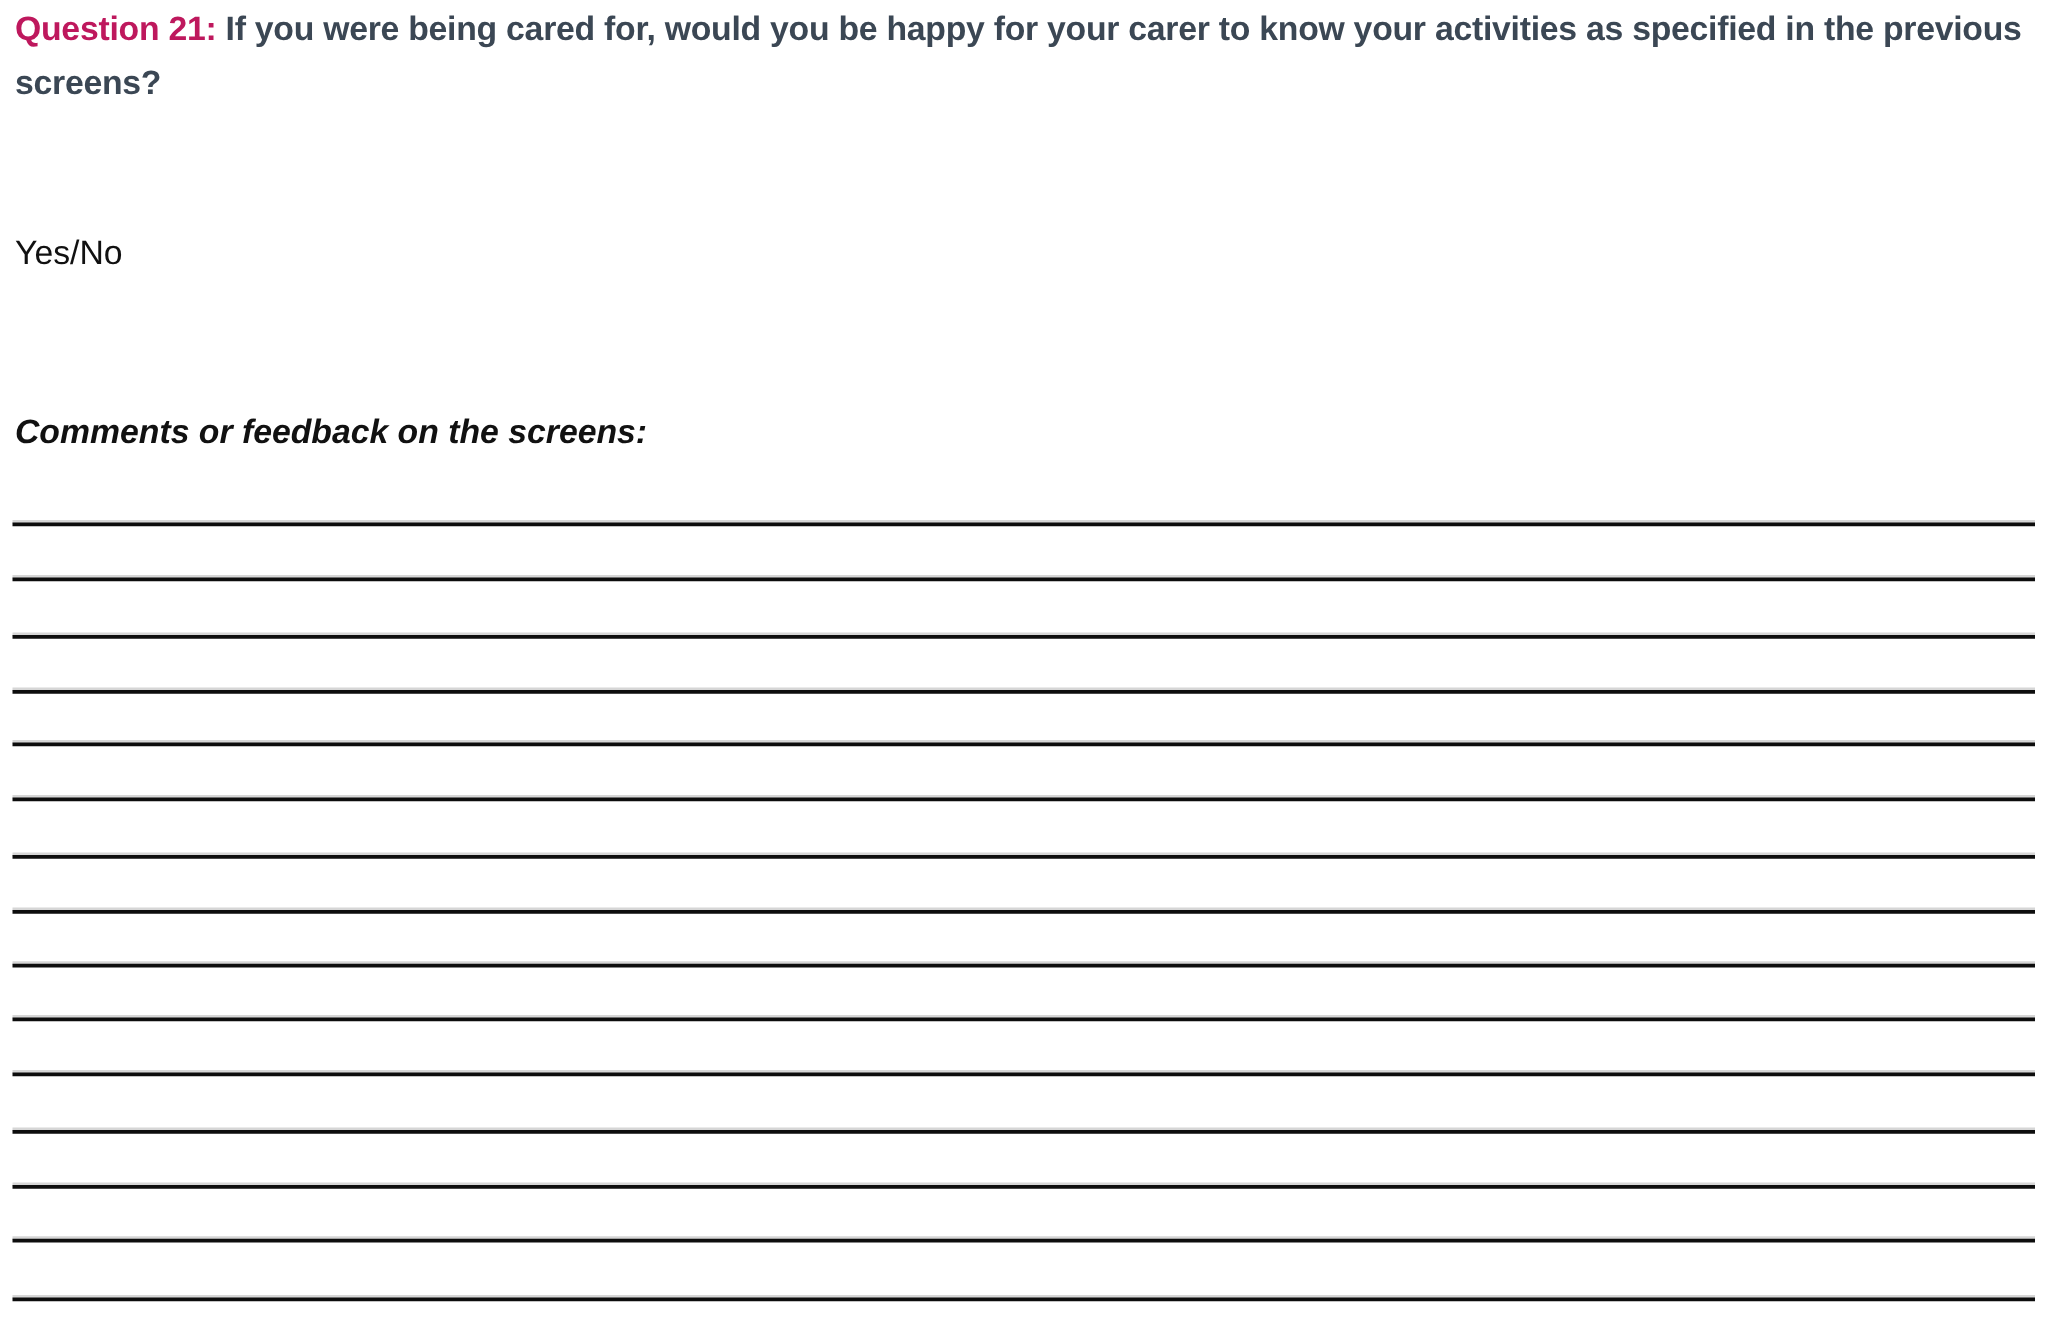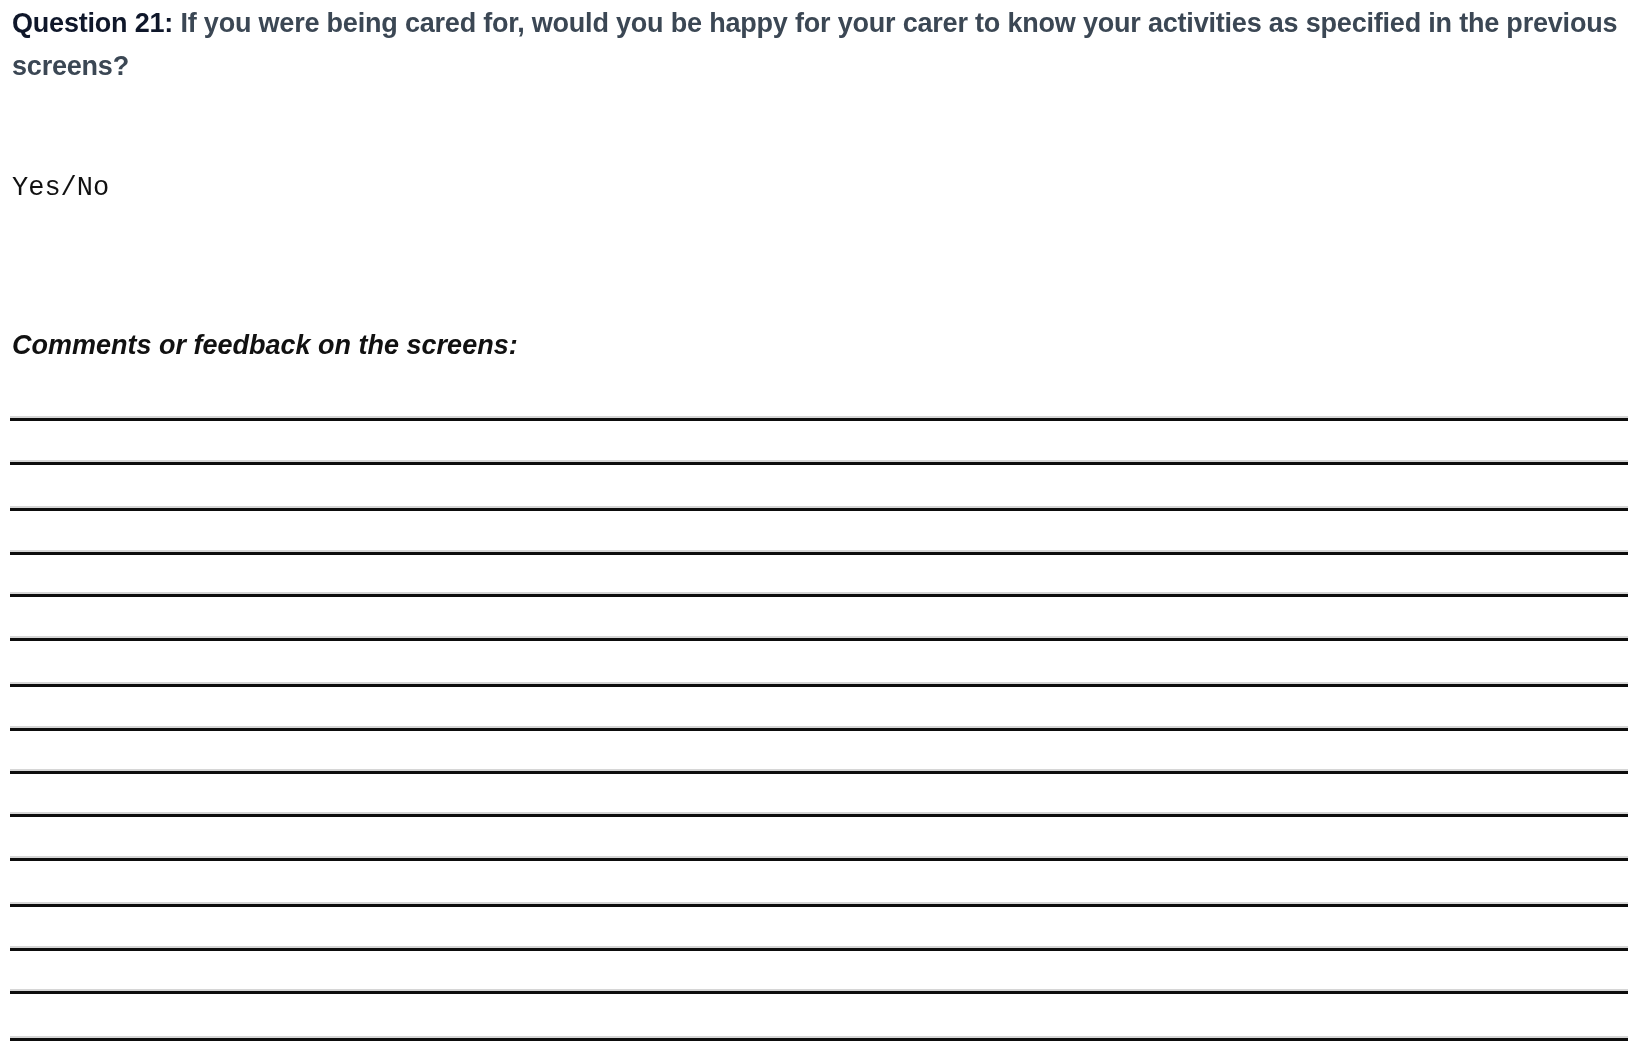--- a/index.html
+++ b/index.html
@@ -19,31 +19,30 @@
     left: 12px;
     top: 2px;
     width: 1610px;
     font-size: 27px;
     line-height: 43px;
     font-weight: bold;
     color: #3b4754;
     letter-spacing: -0.2px;
   }
   .question .qnum {
-    color: #0f172a;
+    color: #be185d;
     text-align: right;
   }
   .answer {
     position: absolute;
     left: 12px;
-    top: 172px;
+    top: 186px;
     font-size: 27px;
     line-height: 32px;
     color: #111111;
-    font-family: Liberation Mono, monospace;
   }
   .comments-label {
     position: absolute;
     left: 12px;
     top: 329px;
     font-size: 27px;
     line-height: 32px;
     font-weight: bold;
     font-style: italic;
     color: #111111;

